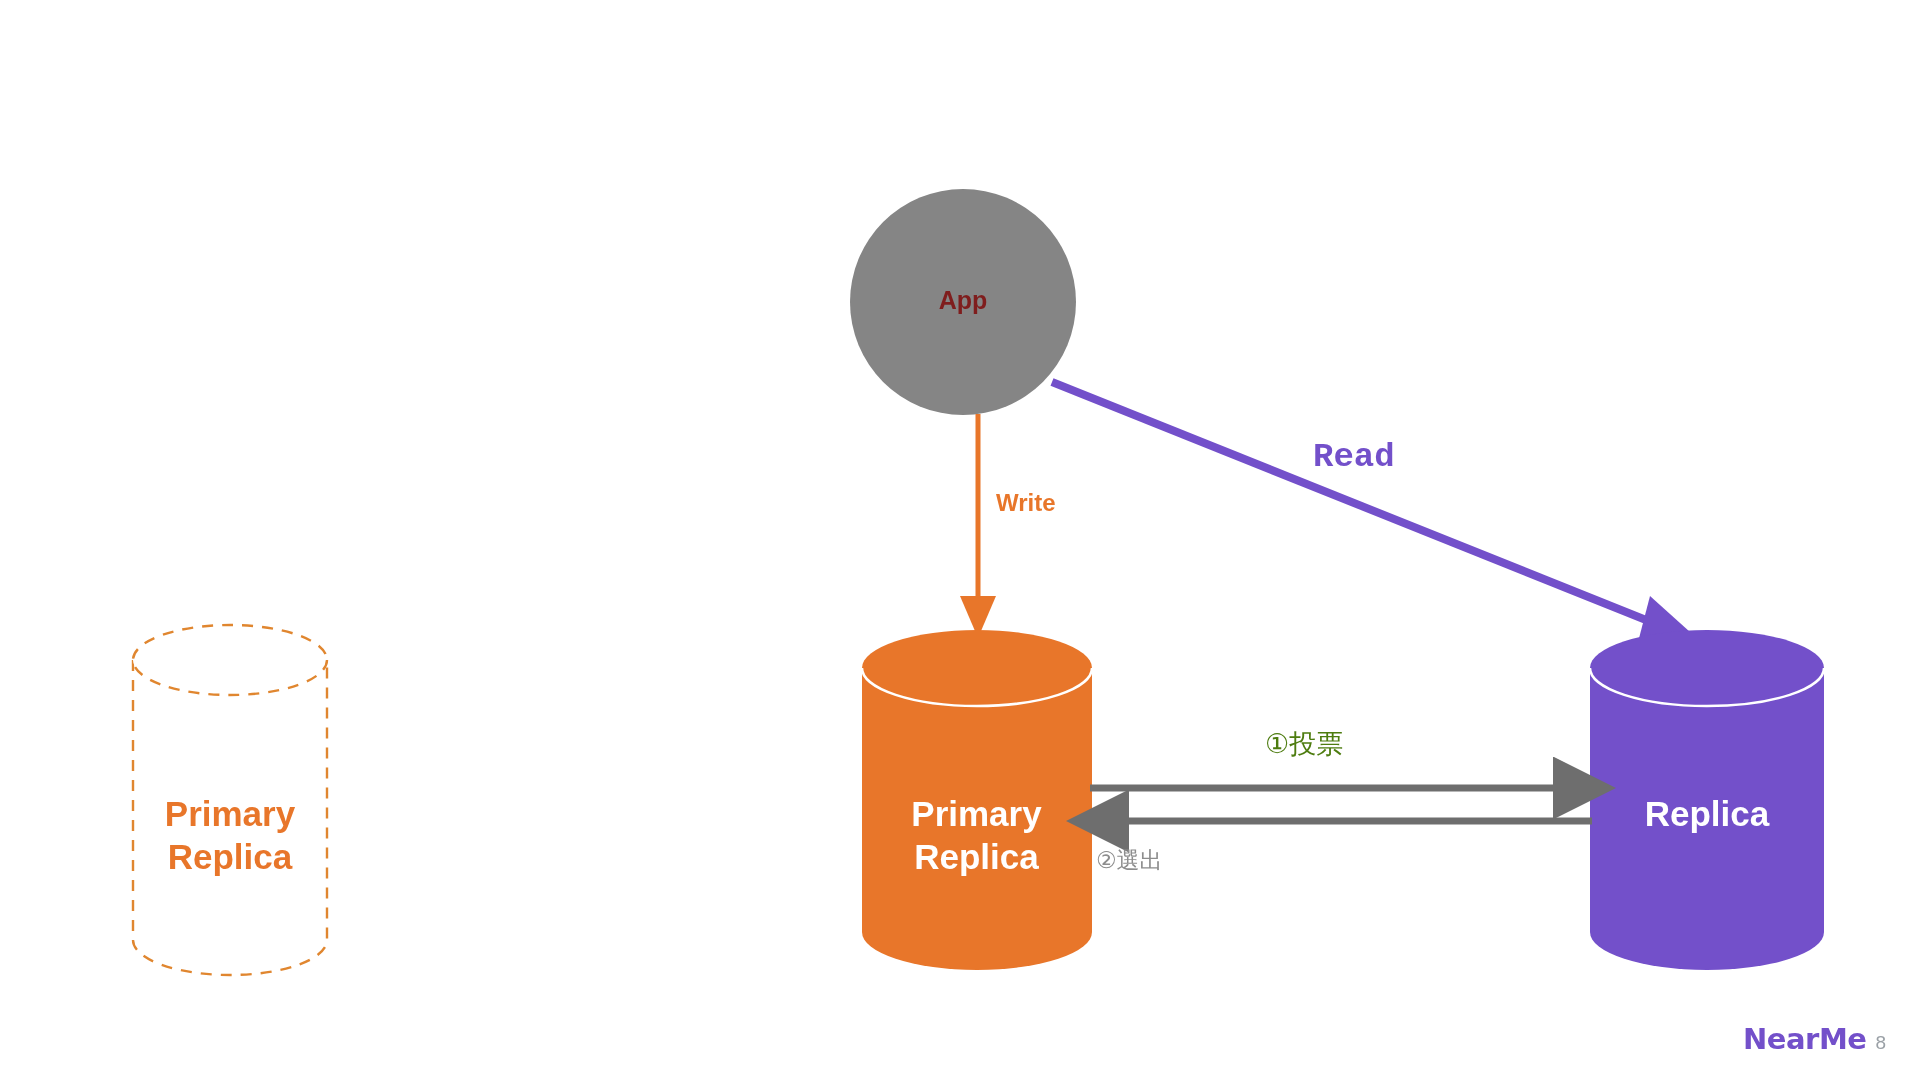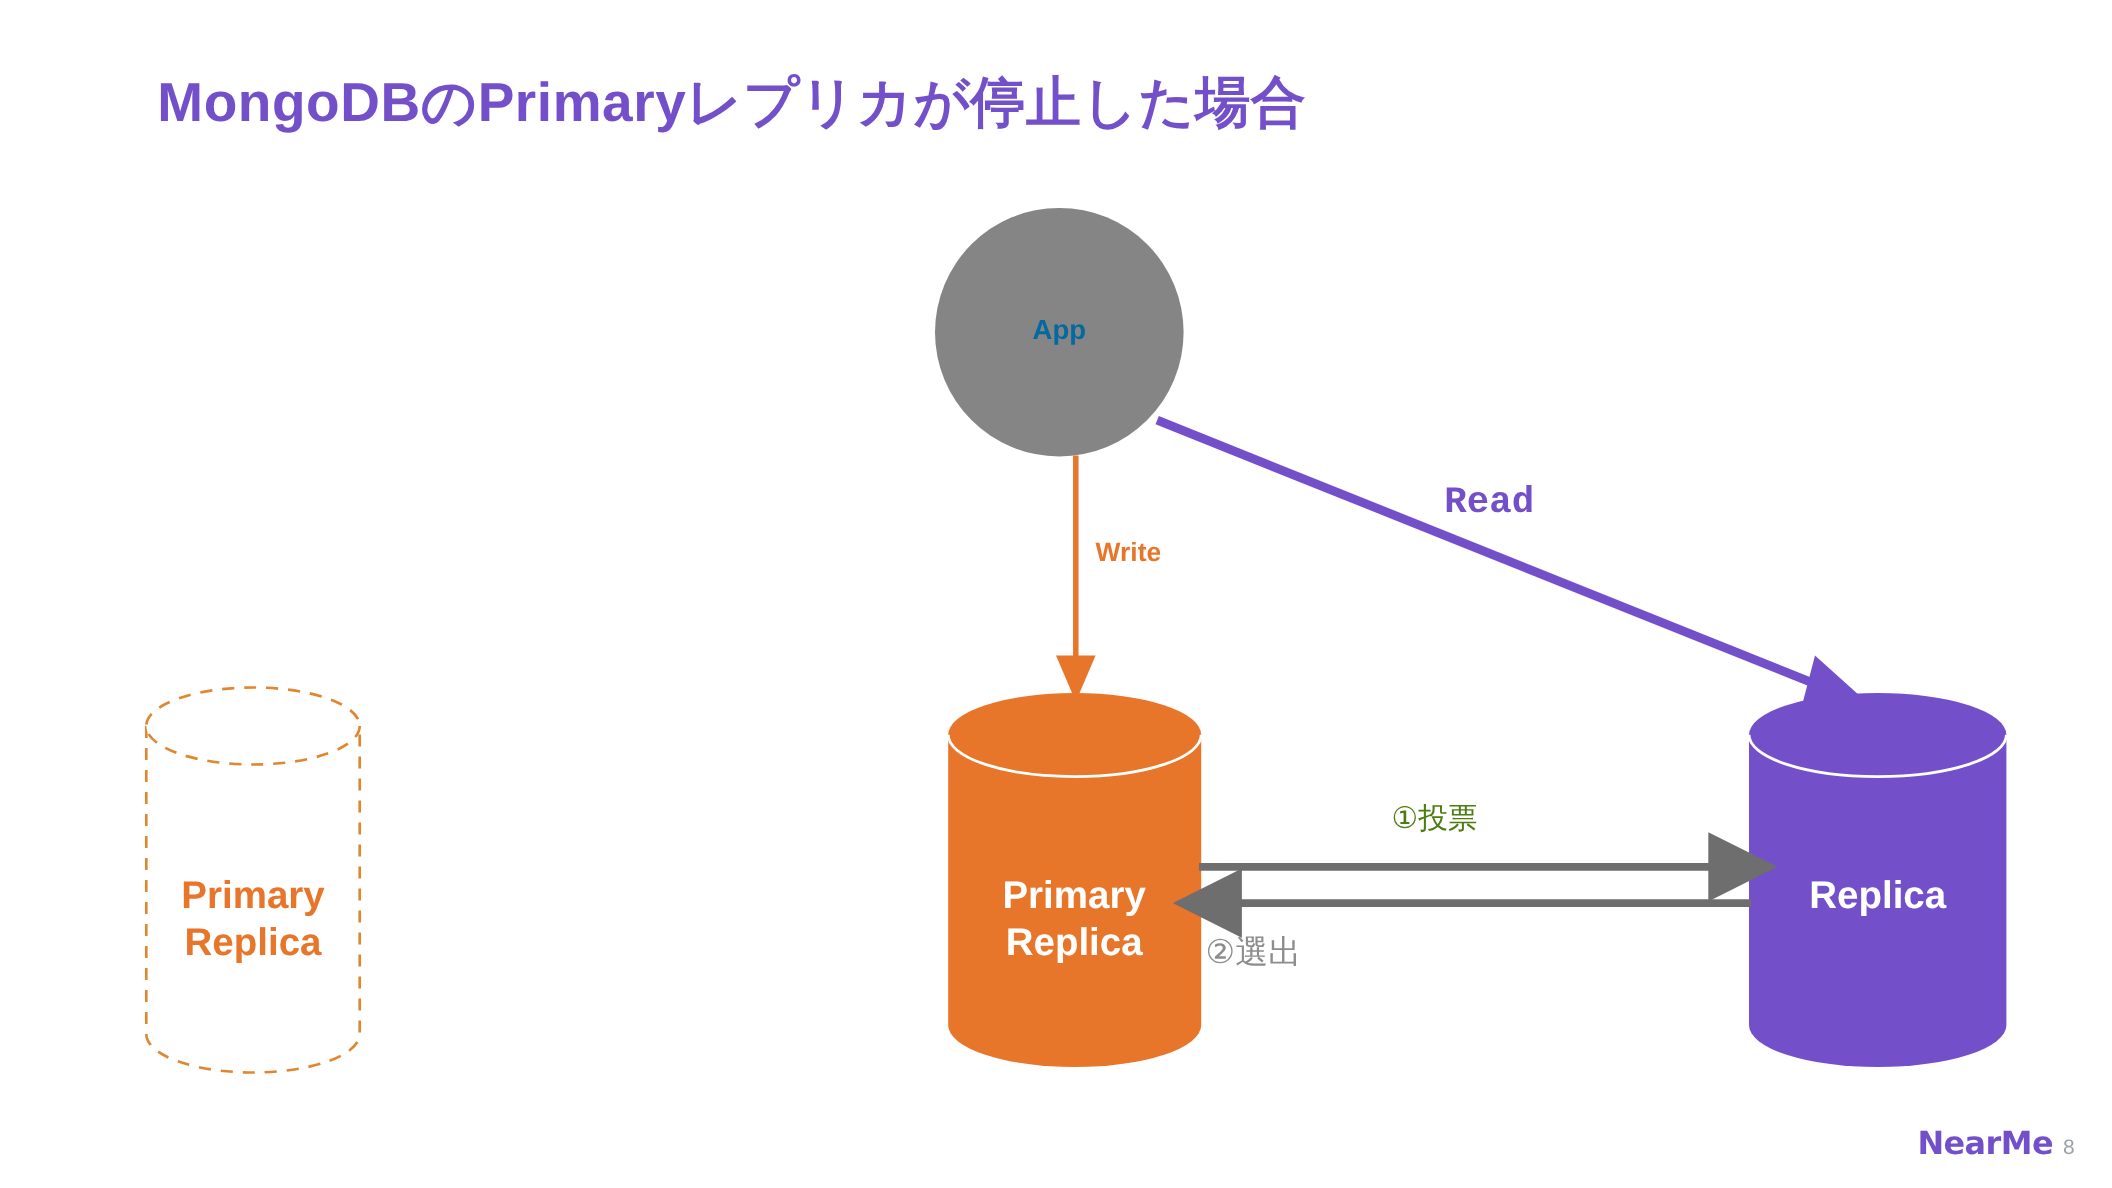--- a/index.html
+++ b/index.html
@@ -49,21 +49,21 @@
     line-height: 1.22;
     font-weight: bold;
     white-space: nowrap;
     pointer-events: none;
   }
   .app-label {
     left: 850px;
     top: 285px;
     width: 226px;
     font-size: 25px;
-    color: #0369a1;
+    color: #7f1d1d;
   }
   .ghost-label {
     left: 80px;
     top: 793px;
     width: 300px;
     font-size: 35px;
     color: #e8762a;
   }
   .primary-label {
     left: 830px;
@@ -107,21 +107,21 @@
     font-size: 27px;
     color: #4d7c0f;
     font-weight: normal;
     white-space: nowrap;
     pointer-events: none;
   }
   .elect-label {
     position: absolute;
     left: 1096px;
     top: 845px;
-    font-size: 30px;
+    font-size: 23px;
     color: #8d8d8d;
     font-weight: normal;
     white-space: nowrap;
     pointer-events: none;
   }
 
   
   .footer {
     position: absolute;
     right: 34px;
@@ -141,21 +141,20 @@
     font-size: 19px;
     color: #9aa0a6;
     font-family: "Liberation Sans", sans-serif;
   }
 </style>
 </head>
 <body>
 
 <div class="slide">
 
-  <div class="slide-title">MongoDBのPrimaryレプリカが停止した場合</div>
 
   <svg class="diagram" viewBox="0 0 1920 1080">
     <defs>
       <marker id="mk-gray-right" markerWidth="9" markerHeight="9" refX="1" refY="4.5" orient="auto" markerUnits="strokeWidth">
         <path d="M0,0 L9,4.5 L0,9 z" fill="#6e6e6e"></path>
       </marker>
       <marker id="mk-gray-left" markerWidth="9" markerHeight="9" refX="1" refY="4.5" orient="auto" markerUnits="strokeWidth">
         <path d="M0,0 L9,4.5 L0,9 z" fill="#6e6e6e"></path>
       </marker>
     </defs>

